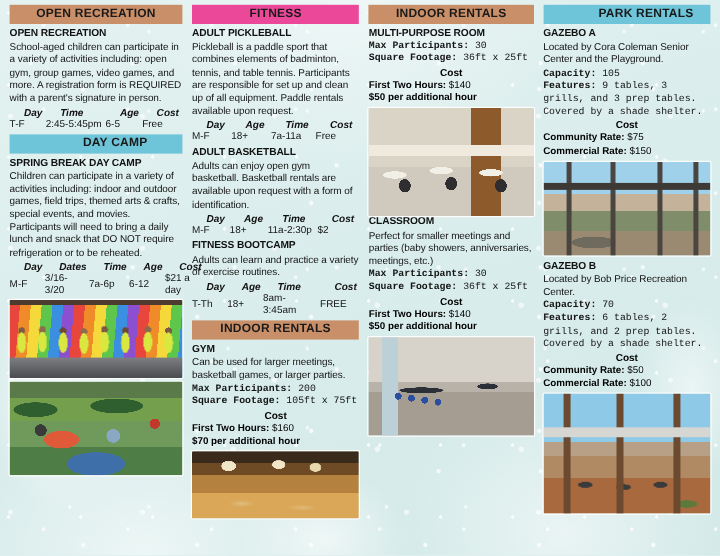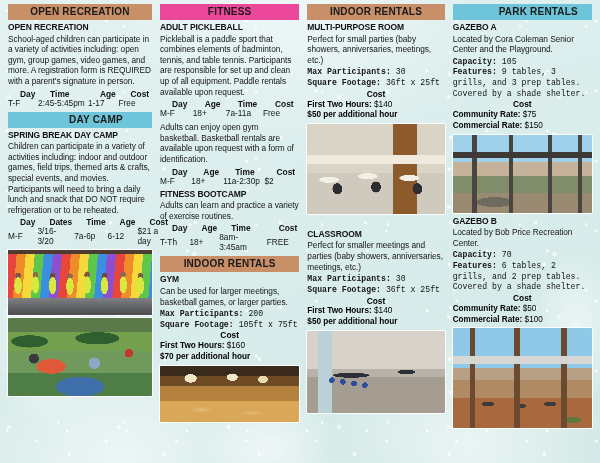--- a/index.html
+++ b/index.html
@@ -49,21 +49,21 @@
   .banner.yellow{background:#ec4899;}
   .banner.blue{background:#6ec4d8;padding-left:32px;}
 
   h3.sub{
     font-size:8.5px;font-weight:bold;margin:0 0 1px 0;color:#111;letter-spacing:-.1px;line-height:1.12;
   }
   p.body{
     font-size:8.3px;margin:0 0 2px 0;color:#141414;line-height:1.28;letter-spacing:-.05px;
   }
   .tbl{width:100%;border-collapse:collapse;margin:0 0 3px 0;}
-  .tbl th{font-size:8.4px;font-weight:bold;text-align:left;padding:0 2px 0 12px;color:#111;line-height:1.2;}
+  .tbl th{font-size:8.4px;font-weight:bold;text-align:left;padding:0 2px 0 12px;color:#111;line-height:1.2;font-style:italic;}
   .tbl td{font-size:8.3px;text-align:left;padding:0 2px 0 0;color:#141414;line-height:1.2;}
 
   .kv{font-size:8.2px;line-height:1.3;color:#141414;margin:0;font-family:Liberation Mono, monospace;}
   .kv b{font-weight:bold;}
   .costhdr{font-size:8.4px;font-weight:bold;text-align:center;line-height:1.3;margin:0;}
   .costline{font-size:8.2px;line-height:1.3;margin:0;}
   .costline b{font-weight:bold;}
 
   .photo{width:100%;border-radius:1px;overflow:hidden;position:relative;margin:3px 0 0 0;box-shadow:0 0 0 1px rgba(255,255,255,.9);}
 
@@ -156,21 +156,21 @@
       <tbody>
           <tr>
         <th>Day</th>
         <th>Time</th>
         <th>Age</th>
         <th>Cost</th>
       </tr>
       <tr>
         <td>T-F</td>
         <td>2:45-5:45pm</td>
-        <td>1-17</td>
+        <td>6-5</td>
         <td>Free</td>
       </tr>
     </tbody>
       </table>
 
     <div class="banner blue">DAY CAMP</div>
     <h3 class="sub">SPRING BREAK DAY CAMP</h3>
     <p class="body">Children can participate in a variety of activities including: indoor and outdoor games, field trips, themed arts &amp; crafts, special events, and movies. Participants will need to bring a daily lunch and snack that DO NOT require refrigeration or to be reheated.</p>
     <table class="tbl">
       <tbody>
@@ -214,20 +214,21 @@
       </tr>
       <tr>
         <td>M-F</td>
         <td>18+</td>
         <td>7a-11a</td>
         <td>Free</td>
       </tr>
     </tbody>
       </table>
 
+    <h3 class="sub">ADULT BASKETBALL</h3>
     <p class="body">Adults can enjoy open gym basketball. Basketball rentals are available upon request with a form of identification.</p>
     <table class="tbl">
       <tbody>
           <tr>
         <th>Day</th>
         <th>Age</th>
         <th>Time</th>
         <th>Cost</th>
       </tr>
       <tr>
@@ -269,31 +270,30 @@
 
     <div class="photo">
         <div class="ph-gym"></div>
       </div>
   </div>
 
   <div class="col col3">
     <div class="banner tan">INDOOR RENTALS</div>
 
     <h3 class="sub">MULTI-PURPOSE ROOM</h3>
-    <p class="body">Perfect for small parties (baby showers, anniversaries, meetings, etc.)</p>
     <p class="kv"><b>Max Participants:</b> <span>30</span></p>
     <p class="kv"><b>Square Footage:</b> <span>36ft x 25ft</span></p>
     <p class="costhdr">Cost</p>
     <p class="costline"><b>First Two Hours:</b> <span>$140</span></p>
     <p class="costline"><b>$50 per additional hour</b></p>
     <div class="photo">
         <div class="ph-class"></div>
       </div>
 
-    <h3 class="sub" style="margin-top:16px">CLASSROOM</h3>
+    <h3 class="sub" style="margin-top:0">CLASSROOM</h3>
     <p class="body">Perfect for smaller meetings and parties (baby showers, anniversaries, meetings, etc.)</p>
     <p class="kv"><b>Max Participants:</b> <span>30</span></p>
     <p class="kv"><b>Square Footage:</b> <span>36ft x 25ft</span></p>
     <p class="costhdr">Cost</p>
     <p class="costline"><b>First Two Hours:</b> <span>$140</span></p>
     <p class="costline"><b>$50 per additional hour</b></p>
     <div class="photo">
         <div class="ph-mp"></div>
       </div>
   </div>

